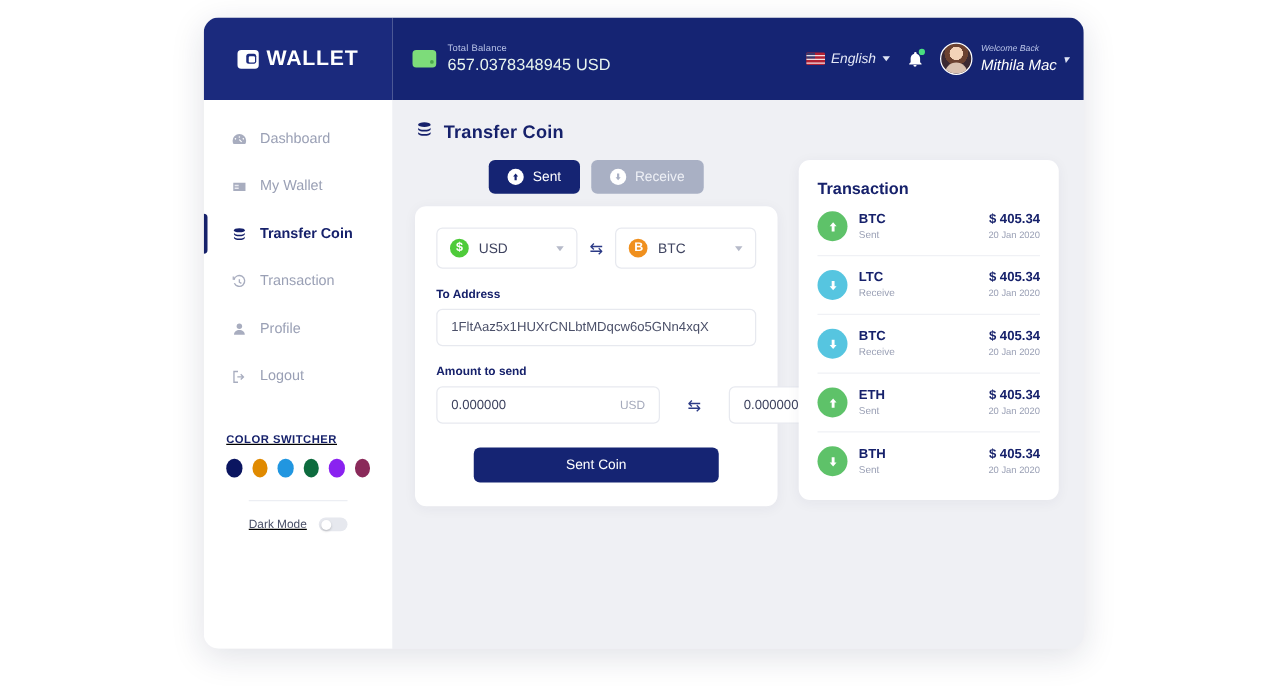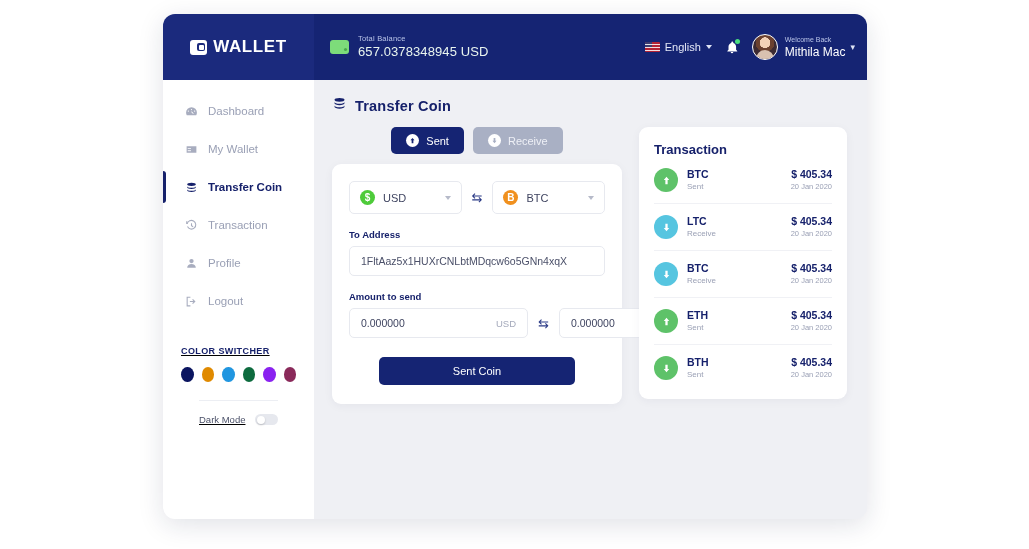--- a/index.html
+++ b/index.html
@@ -54,21 +54,21 @@
   .wallet-ic:after {
     content: ""; position: absolute; right: 2px; bottom: 3px;
     width: 3px; height: 3px; border-radius: 50%; background: #4aa84b;
   }
   .balance-txt .bal-label {
     font-size: 7.5px; color: #b9c4e8; letter-spacing: .2px; line-height: 10px;
   }
   .balance-txt .bal-value {
     font-size: 13px; color: #e9f5ef; line-height: 16px; letter-spacing: .1px;
   }
-  .head-right { margin-left: auto; display: flex; align-items: center; gap: 13px; }
+  .head-right { margin-left: auto; display: flex; align-items: center; gap: 13px; font-style: italic; }
   .lang { display: flex; align-items: center; gap: 5px; cursor: pointer; }
   .flag {
     width: 15px; height: 10px; border-radius: 1px; overflow: hidden;
     background: #b22234; position: relative; flex: 0 0 auto;
   }
   .flag:before {
     content: ""; position: absolute; left: 0; top: 0; width: 7px; height: 5px;
     background: #3c3b6e;
   }
   .flag:after {
@@ -175,21 +175,21 @@
   .sel-caret { margin-left: auto; width: 0; height: 0;
     border-left: 3.5px solid transparent; border-right: 3.5px solid transparent;
     border-top: 4px solid #b6bac9; }
   .swap { color: #2b3a86; font-size: 13px; flex: 0 0 auto; cursor: pointer; }
   .field-label { font-size: 9.5px; font-weight: 700; color: #16216b; margin: 15px 0 6px; }
   .addr-input {
     width: 100%; height: 30px; border: 1px solid #e7e9ef; border-radius: 5px;
     padding: 0 11px; font-size: 10.5px; color: #4b5069; outline: none;
     font-family: "Liberation Sans", sans-serif; background: #fff;
   }
-  .amt-row { display: flex; align-items: center; gap: 10px; }
+  .amt-row { display: flex; align-items: center; gap: 22px; }
   .amt-box {
     flex: 1; height: 30px; border: 1px solid #e7e9ef; border-radius: 5px;
     display: flex; align-items: center; padding: 0 11px; background: #fff;
   }
   .amt-box input {
     flex: 1; border: none; outline: none; font-size: 10.5px; color: #3f4460;
     font-family: "Liberation Sans", sans-serif; min-width: 0; background: transparent;
   }
   .amt-unit { font-size: 9.5px; color: #a4a9bb; }
   .send-btn {

